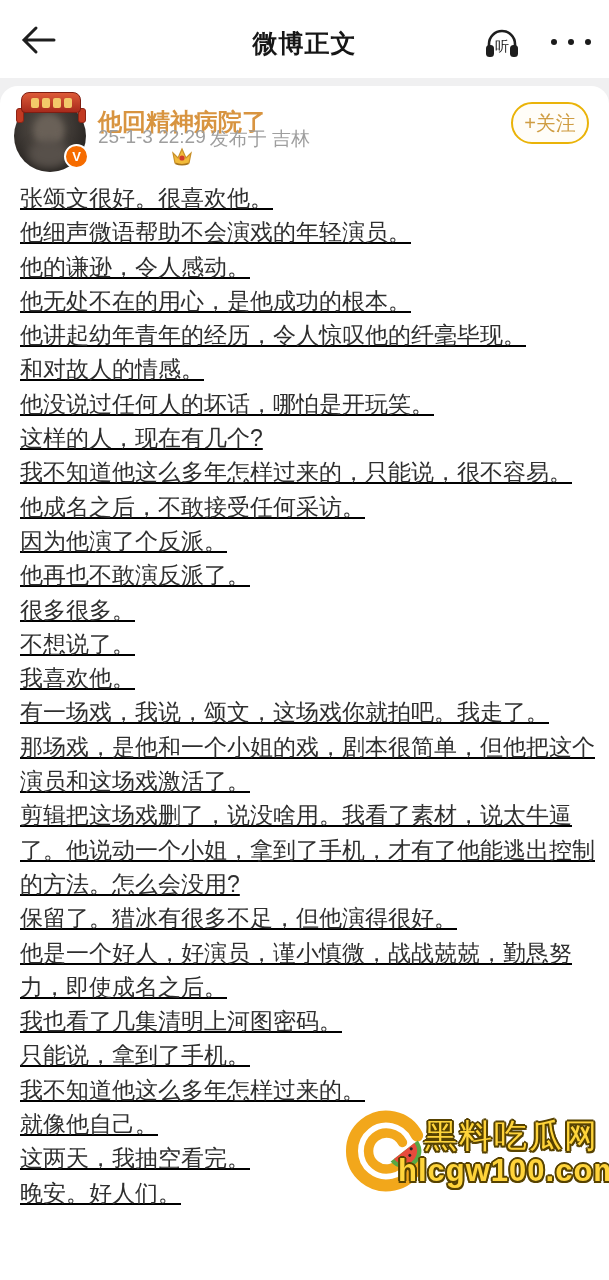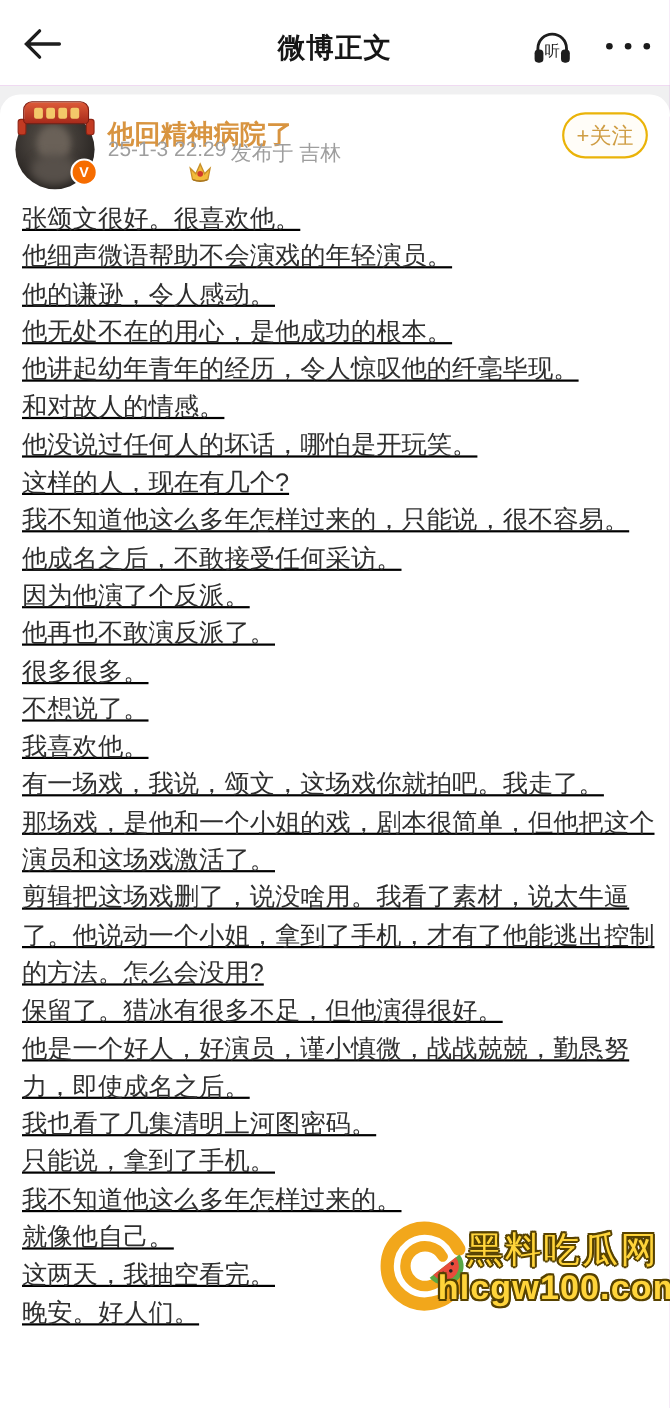--- a/index.html
+++ b/index.html
@@ -1,18 +1,18 @@
 <!DOCTYPE html>
 <html><head>
 <meta charset="utf-8">
 <style>
   html,body{margin:0;padding:0;background:#e8e8e8;}
   .screen{
     position:relative;width:609px;height:1280px;margin:0 auto;
-    background:#a21caf;overflow:hidden;
+    background:#c2410c;overflow:hidden;
     font-family:"Liberation Sans","DejaVu Sans",sans-serif;
   }
   
   .header{position:absolute;top:0;left:0;width:609px;height:78px;background:#fff;z-index:5;}
   .back-btn{position:absolute;left:18px;top:22px;width:42px;height:36px;cursor:pointer;}
   .page-title{position:absolute;left:0;top:27px;width:609px;text-align:center;
     font-size:25px;font-weight:600;color:#161616;letter-spacing:1px;}
   .listen-btn{position:absolute;left:483px;top:24px;width:38px;height:38px;cursor:pointer;}
   .more-btn{position:absolute;left:551px;top:36px;width:46px;height:12px;display:flex;gap:11px;align-items:center;cursor:pointer;}
   .more-btn .dot{width:6px;height:6px;border-radius:50%;background:#1b1b1b;}

